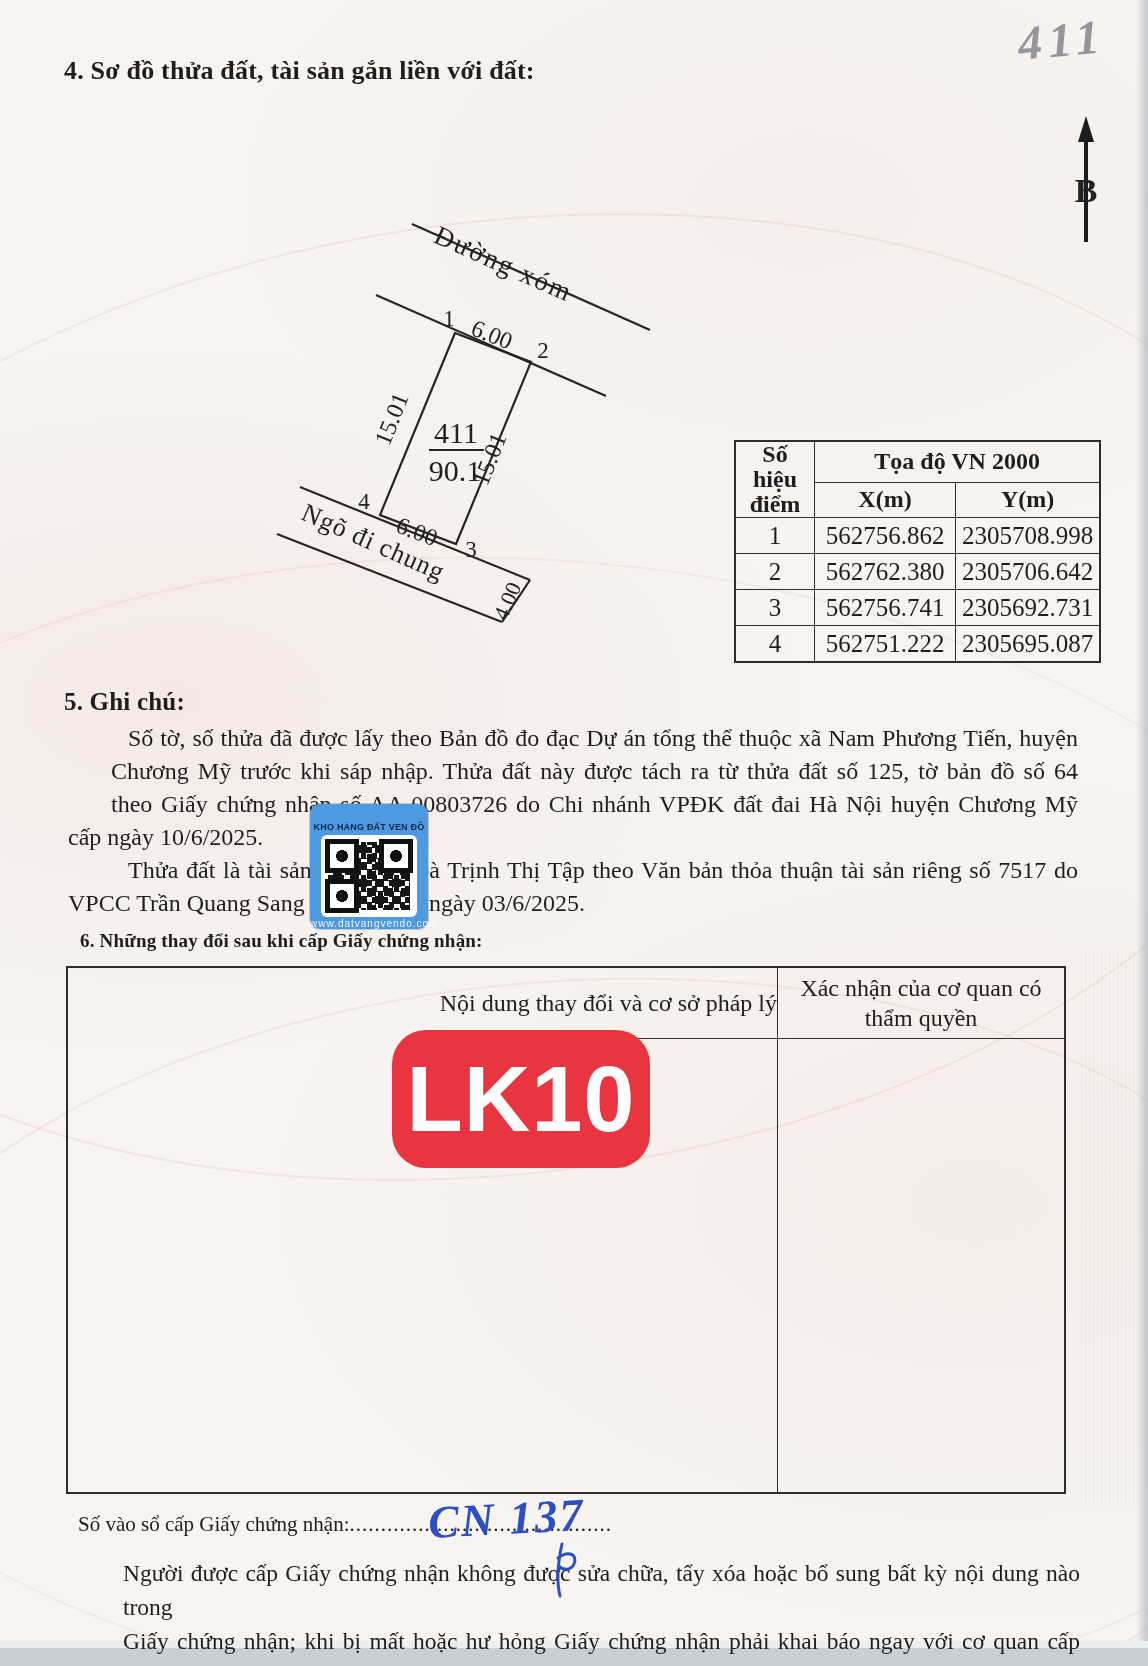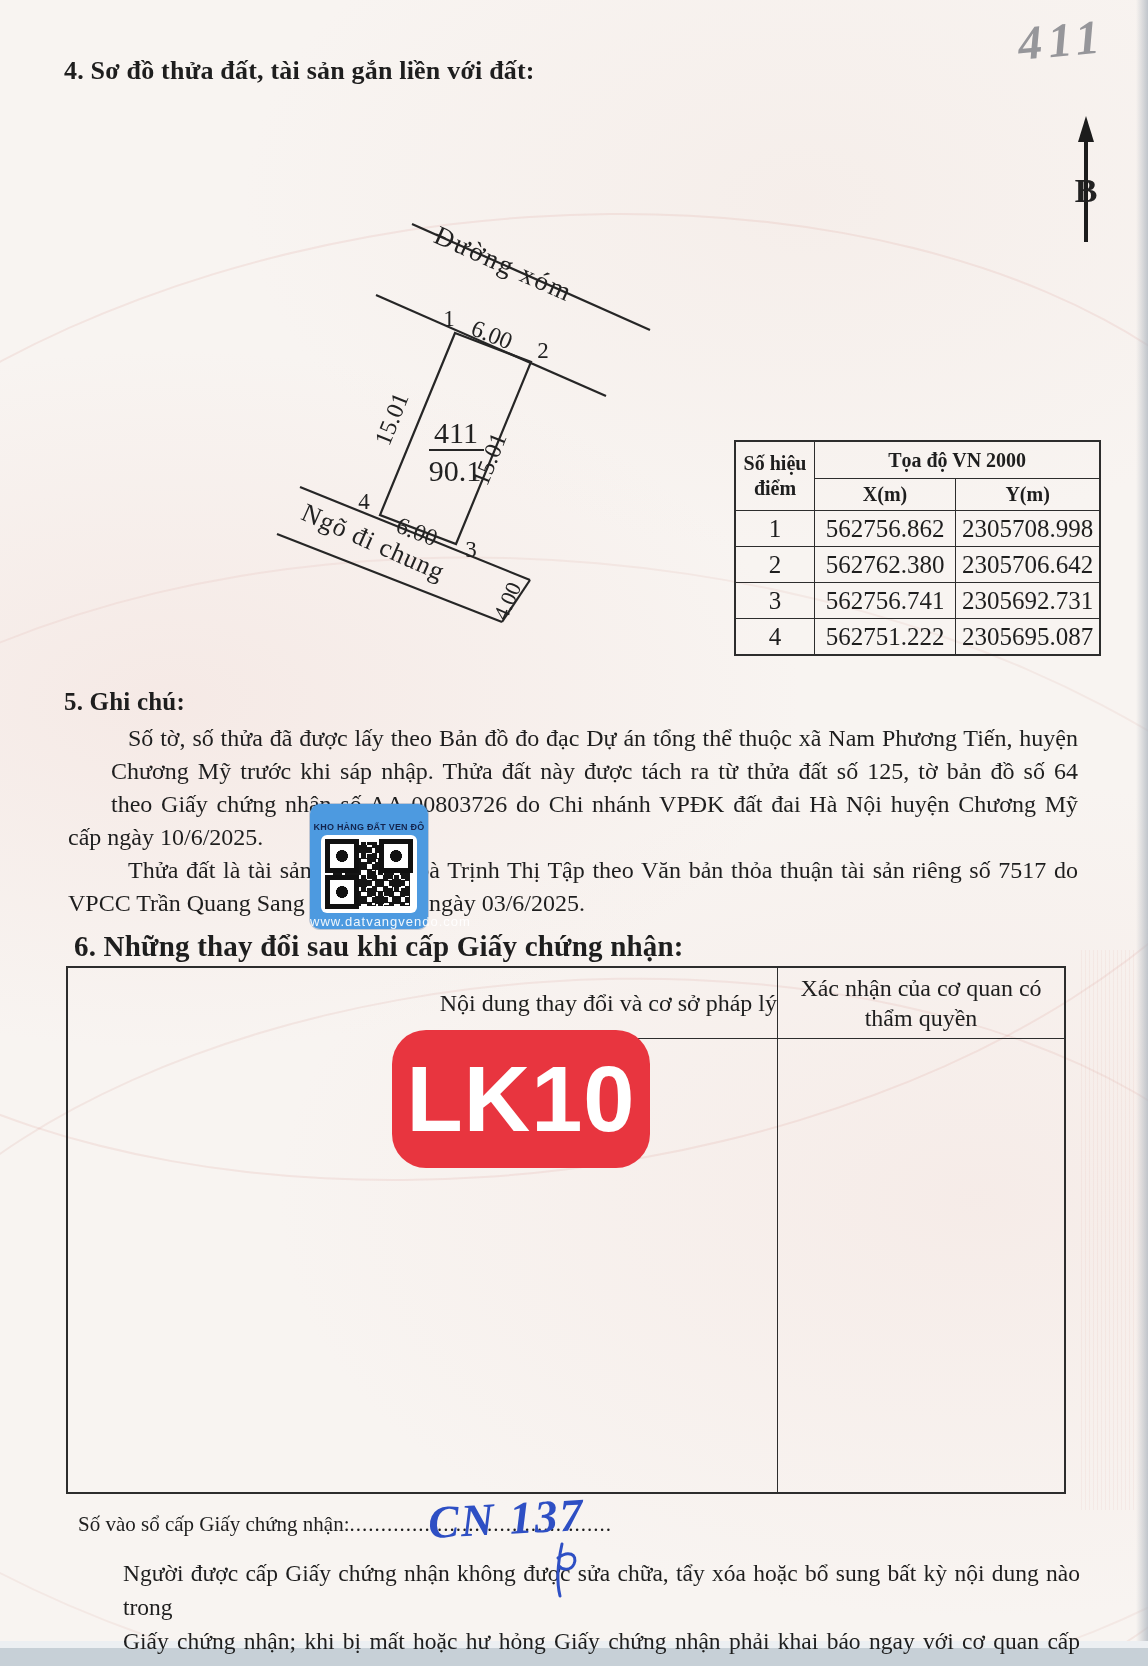--- a/index.html
+++ b/index.html
@@ -23,32 +23,32 @@
   .bottom-strip-light{position:absolute;left:0;bottom:18px;width:100%;height:7px;background:#eceff2;}
   .bottom-strip{position:absolute;left:0;bottom:0;width:100%;height:18px;background:#c7d0d7;}
   .pink-texture{position:absolute;right:12px;top:950px;width:55px;height:560px;opacity:.35;
     background:repeating-linear-gradient(90deg, rgba(214,140,128,.25) 0 1px, transparent 1px 4px);}
 
   .hand-411{left:1018px;top:12px;font-size:48px;font-style:italic;color:#96969a;
     transform:rotate(-5deg);letter-spacing:6px;font-weight:bold;}
   .sec-title{font-weight:bold;font-size:26px;letter-spacing:.2px;}
   .t4{left:64px;top:56px;}
   .t5{left:64px;top:688px;font-size:25px;}
-  .t6{left:74px;top:930px;font-size:29px;}
+  .t6{left:80px;top:930px;font-size:19px;}
 
   .notes{left:68px;top:722px;width:1010px;font-size:24px;line-height:33px;}
   .notes .ln{white-space:nowrap;}
   .just{text-align:justify;text-align-last:justify;white-space:normal !important;margin-left:43px;}
   .indent{text-indent:17px;}
 
   
   .coord-table{left:734px;top:440px;border-collapse:collapse;font-size:24px;}
   .coord-table td{border:1.5px solid #2d2d2d;text-align:center;padding:0 6px;}
   .coord-table{border:2px solid #2d2d2d;}
-  .coord-table .h{font-weight:bold;font-size:20px;line-height:25px;margin-top:24px;}
+  .coord-table .h{font-weight:bold;font-size:24px;line-height:25px;margin-top:24px;}
   .coord-table .pcol{width:66px;}
   .coord-table .xcol{width:128px;}
   .coord-table .ycol{width:126px;}
   .coord-table .hr1 td{height:36px;}
   .coord-table .hr2 td{height:31px;}
   .coord-table .dr td{height:35px;font-size:25px;}
 
   
   .change-table{left:66px;top:966px;width:996px;height:524px;border:2px solid #2d2d2d;display:flex;}
   .ct-left{width:709px;border-right:1.6px solid #2d2d2d;display:flex;flex-direction:column;align-items:flex-end;}
@@ -68,21 +68,21 @@
   .qr-header{font-family:"Liberation Sans",sans-serif;font-weight:bold;font-size:9px;color:#13244d;
     text-align:center;padding-top:18px;letter-spacing:.2px;white-space:nowrap;}
   .qr-white{margin:3px auto 2px;width:96px;height:92px;background:#fff;border-radius:6px;position:relative;}
   .qr-mod{position:absolute;inset:7px;
     background:
       conic-gradient(from 90deg,#151515 25%,transparent 0 50%,#151515 0 75%,transparent 0) 0 0/11px 11px,
       conic-gradient(#151515 25%,transparent 0 50%,#151515 0 75%,transparent 0) 5px 3px/17px 17px;}
   .finder{position:absolute;width:24px;height:24px;border:5px solid #111;background:
     radial-gradient(circle,#111 34%,#fff 36%);}
   .f-tl{left:4px;top:4px;} .f-tr{right:4px;top:4px;} .f-bl{left:4px;bottom:4px;}
-  .qr-url{font-family:"Liberation Sans",sans-serif;font-size:13px;color:rgba(255,255,255,.92);
+  .qr-url{font-family:"Liberation Sans",sans-serif;font-size:10px;color:rgba(255,255,255,.92);
     text-align:center;letter-spacing:1px;margin-top:-1px;white-space:nowrap;}
 
   
   .serial{left:78px;top:1512px;font-size:21px;white-space:nowrap;}
   .serial .dots{letter-spacing:1px;}
   .hand-cn{left:428px;top:1492px;font-size:46px;color:#2e4fc4;font-style:italic;font-weight:bold;
     transform:rotate(-3deg);letter-spacing:2px;z-index:4;}
   .flourish{left:548px;top:1540px;z-index:4;}
   .foot{left:80px;top:1556px;width:1000px;font-size:23.5px;line-height:34px;}
 

